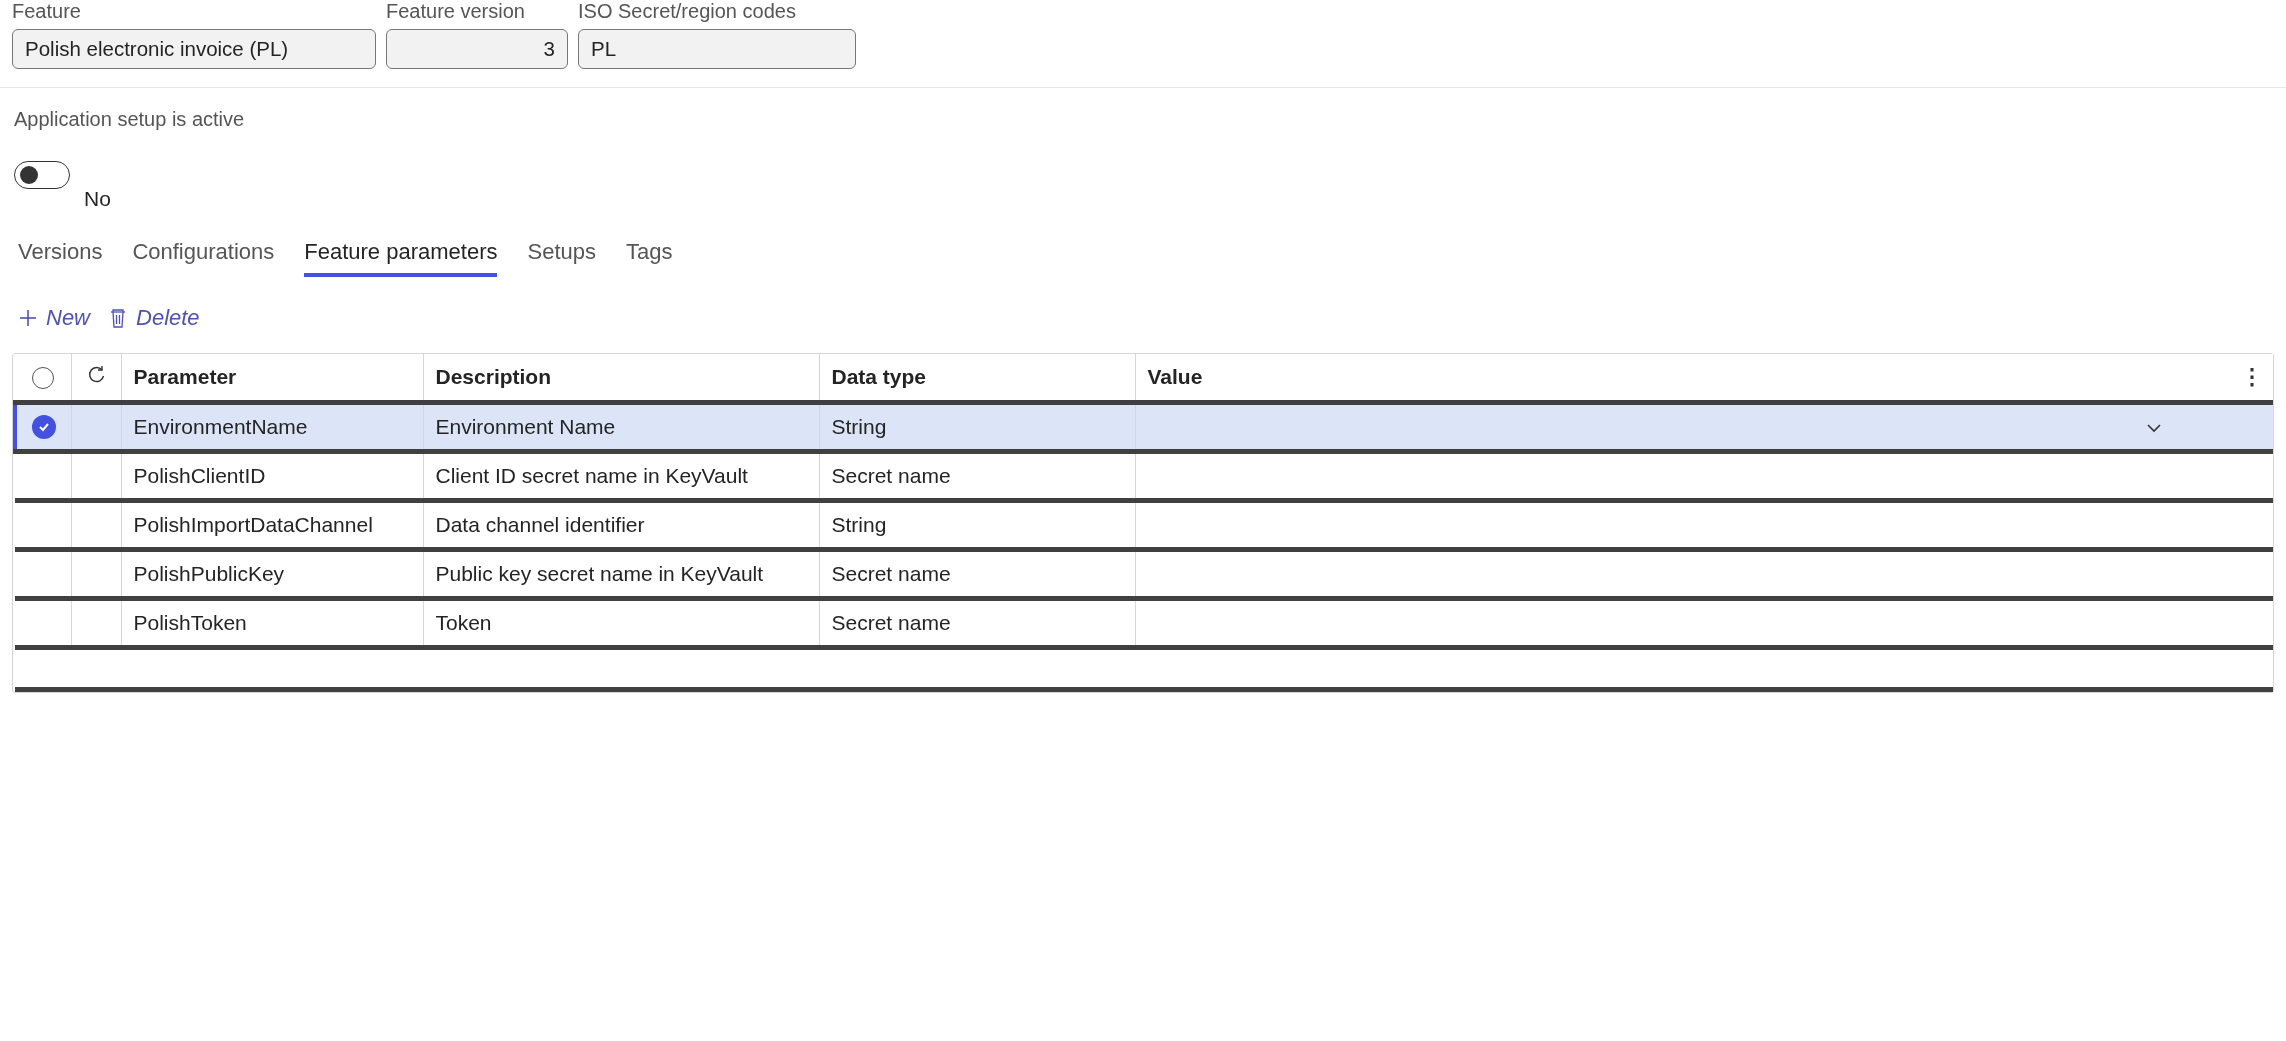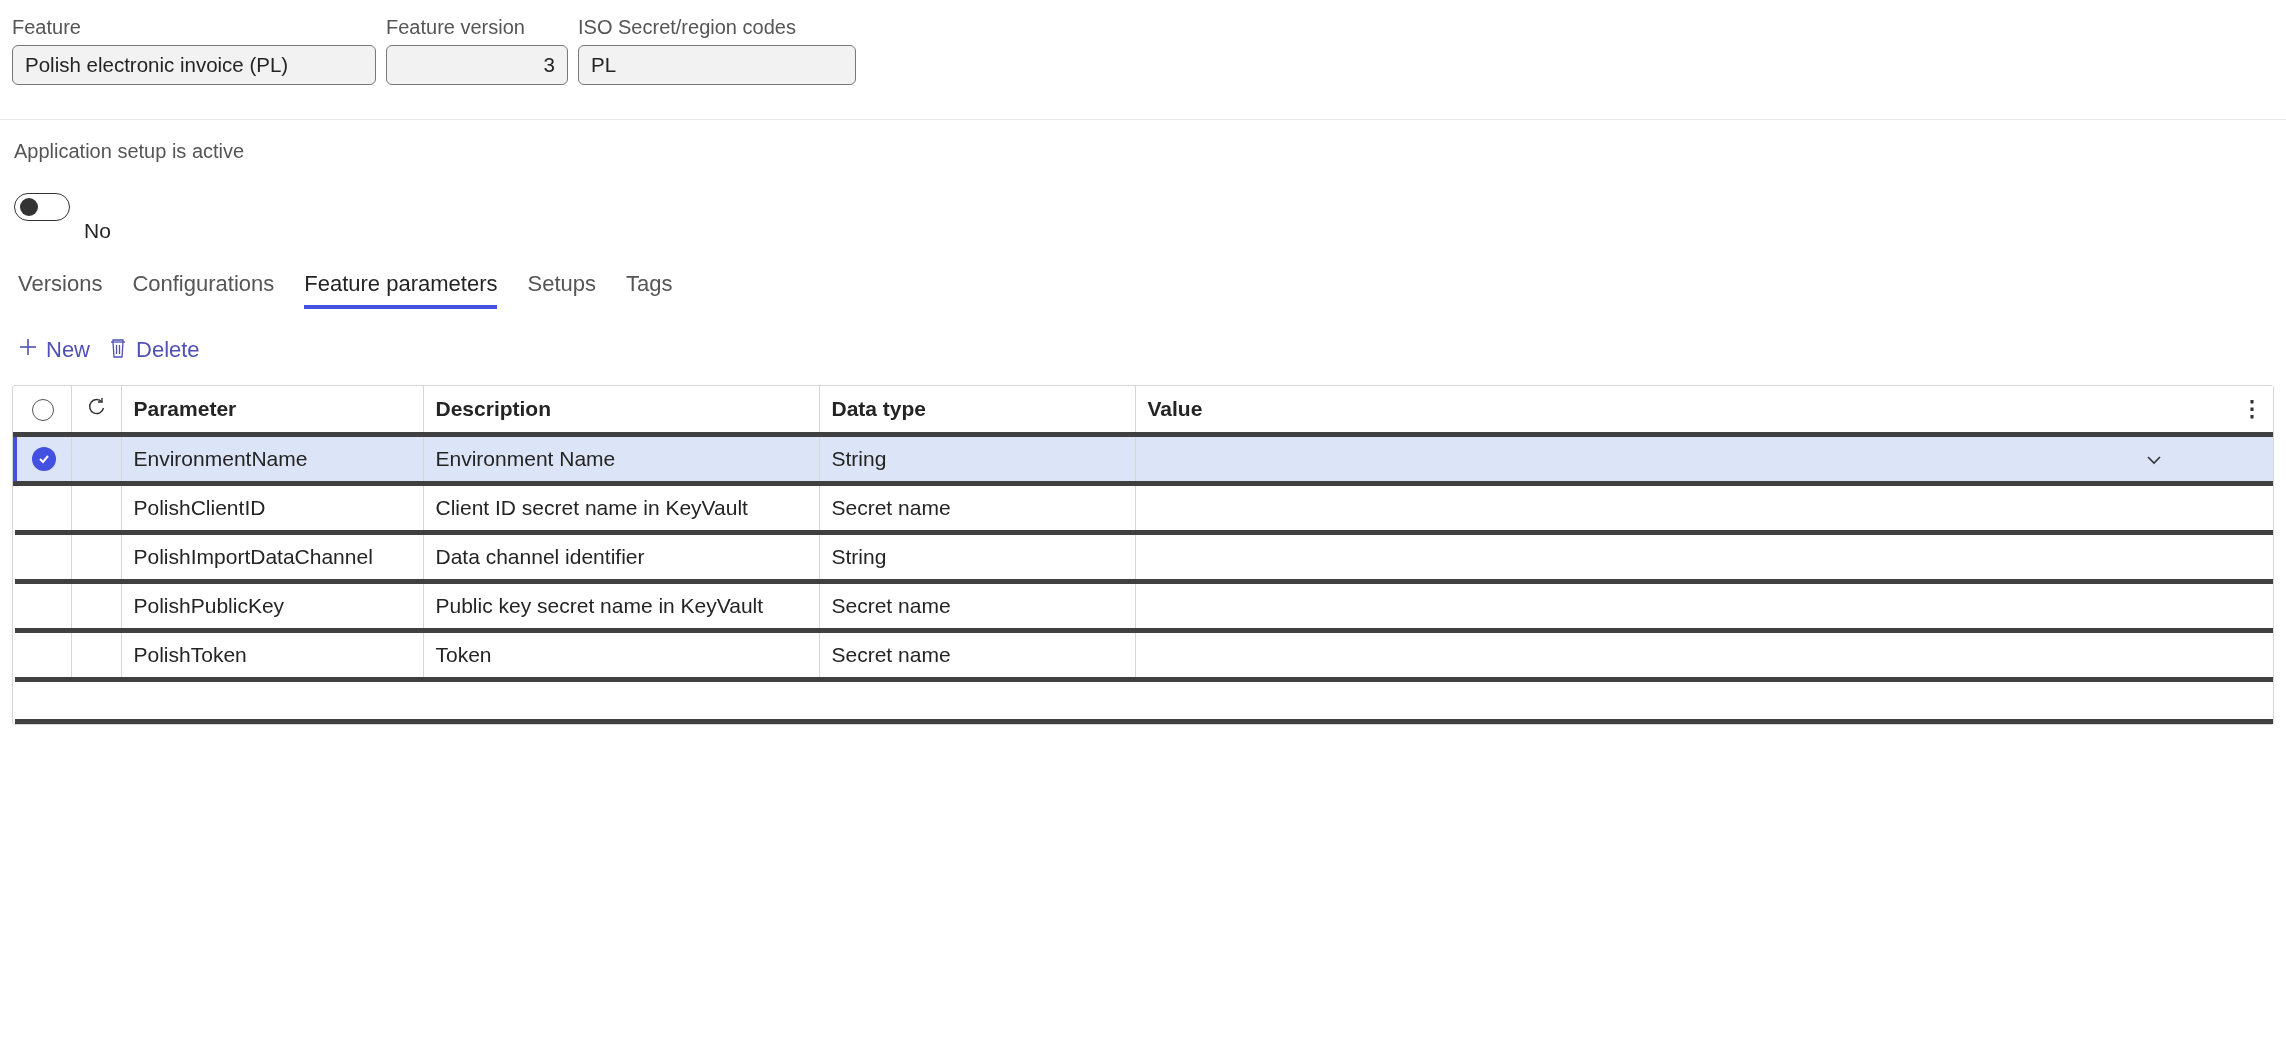--- a/index.html
+++ b/index.html
@@ -7,21 +7,21 @@
     margin: 0;
     padding: 0;
     font-family: "Segoe UI", -apple-system, sans-serif;
     font-size: 18px;
     color: #242424;
     background: #fff;
   }
   .form-row {
     display: flex;
     gap: 10px;
-    padding: 16px 12px;
+    padding: 0 12px;
   }
   .form-field {
     display: flex;
     flex-direction: column;
   }
   .form-label {
     font-size: 20px;
     color: #555;
     margin-bottom: 6px;
   }
@@ -97,23 +97,24 @@
 
   .grid-toolbar {
     display: flex;
     gap: 18px;
     padding: 28px 18px 14px 18px;
     font-size: 22px;
     color: #4f52b2;
   }
   .tbtn {
     display: inline-flex;
-    align-items: flex-start;
+    align-items: center;
     gap: 8px;
     cursor: pointer;
+    font-style: italic;
   }
   .tbtn svg { stroke: #4f52b2; }
 
   .grid-wrap {
     margin: 8px 12px 0 12px;
     border: 1px solid #d6d6d6;
     border-radius: 3px;
   }
   table.grid {
     width: 100%;

